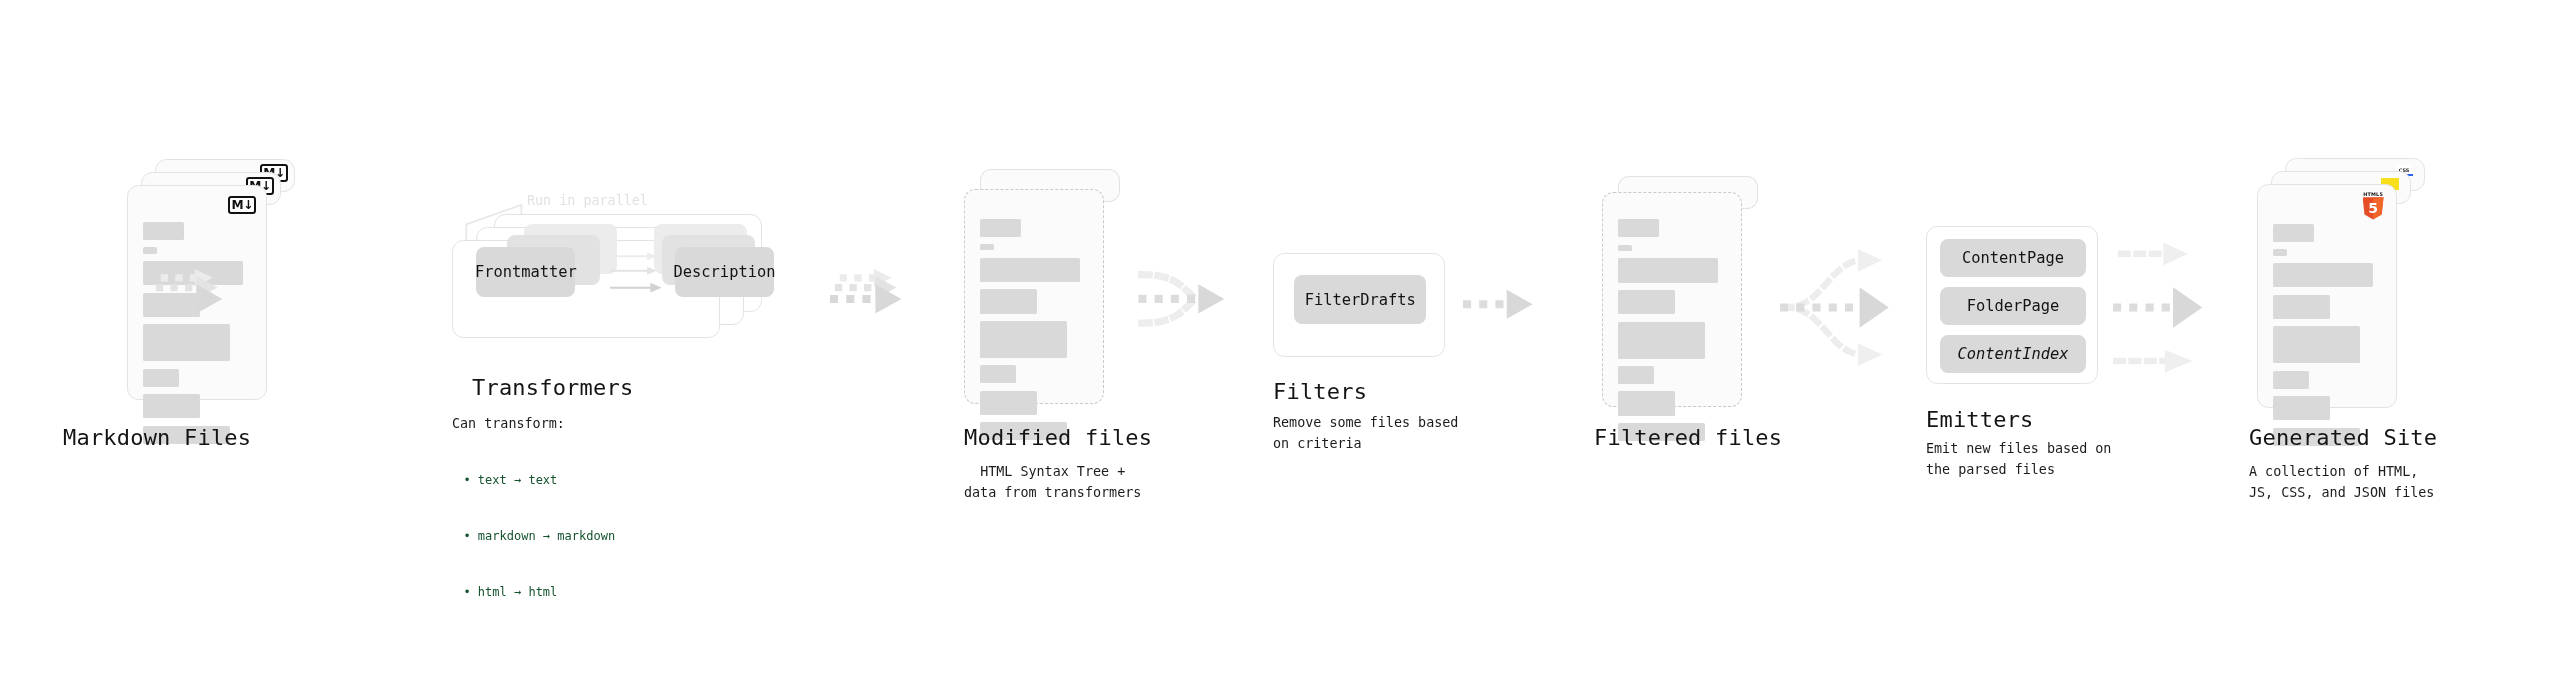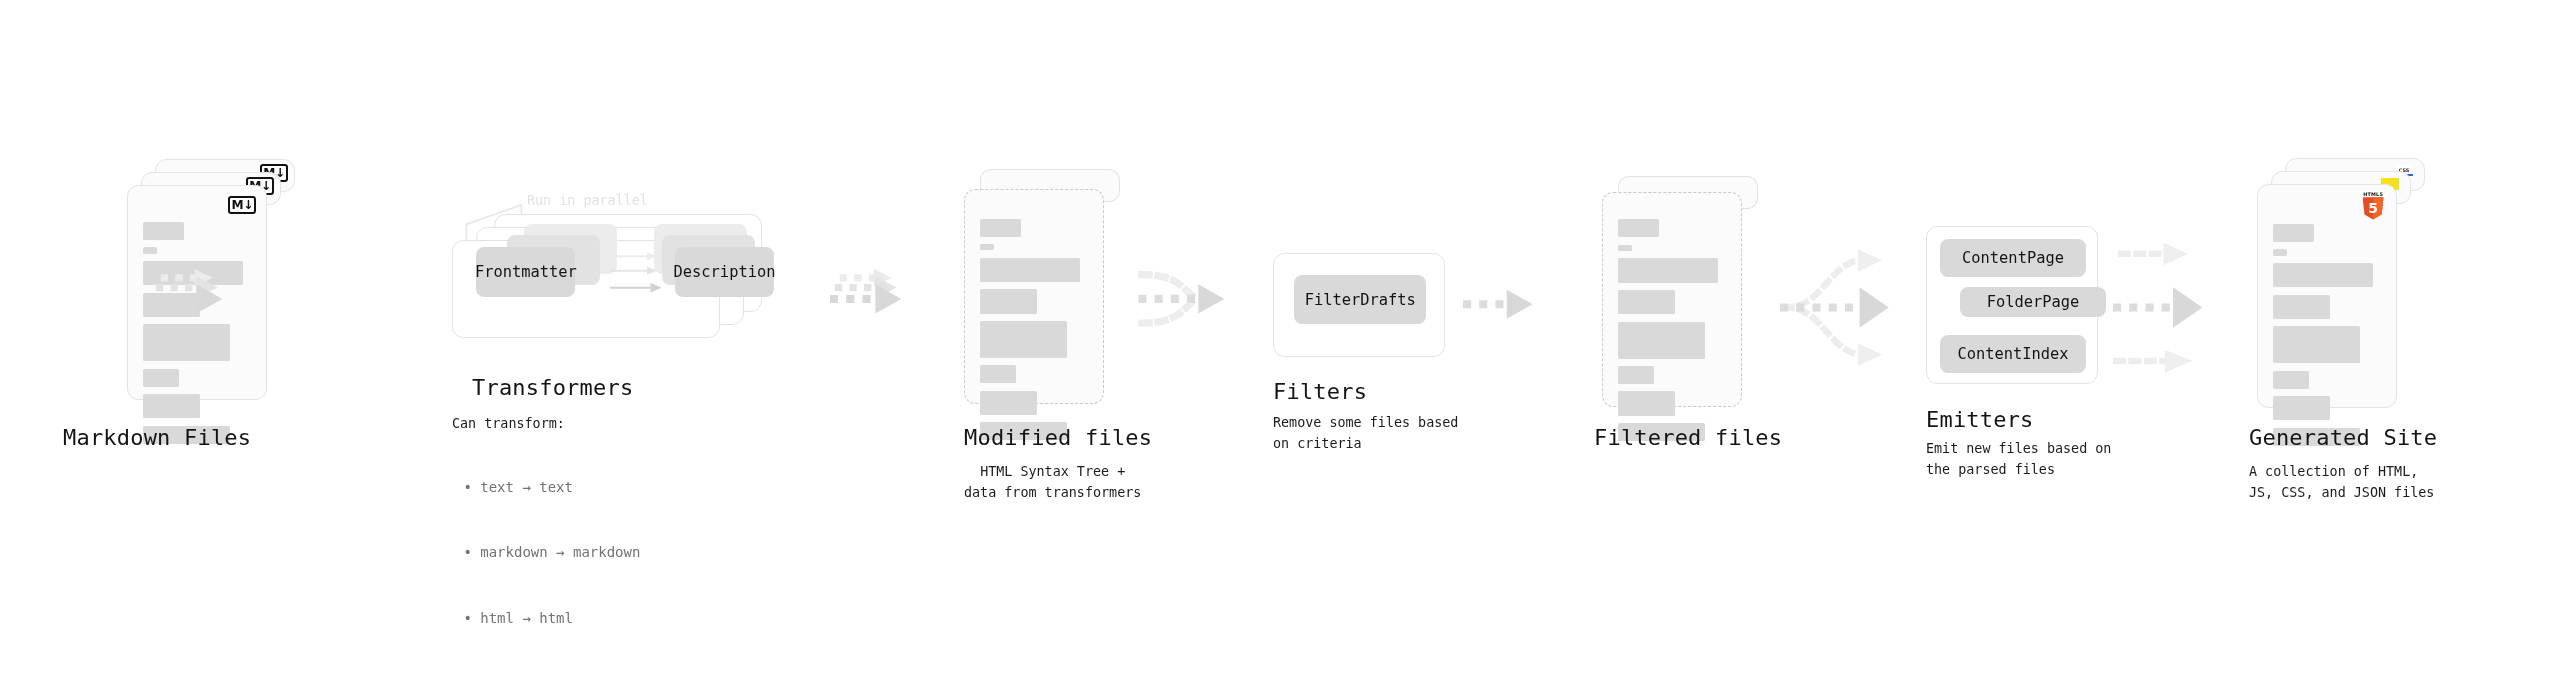--- a/index.html
+++ b/index.html
@@ -134,23 +134,23 @@
   }
   .sub {
     position: absolute;
     font-size: 13.4px;
     line-height: 1.55;
     color: #1c1c1c;
     white-space: pre;
   }
   .bullets {
     position: absolute;
-    font-size: 14px;
+    font-size: 12px;
     line-height: 1.55;
-    color: #737373;
+    color: #14532d;
     white-space: pre;
   }
   .bullets .li { padding-left: 11.4px; }
 
   
   .parallel-note {
     position: absolute;
     font-size: 13.4px;
     color: #e2e2e2;
     white-space: nowrap;
@@ -315,22 +315,22 @@
     <path d="M 6 88 C 52 88 58 38 96 30" fill="none" stroke="#ededed" stroke-width="8" stroke-dasharray="8 11" stroke-linecap="square"></path>
     <polygon points="96,16 126,30 96,44" fill="#efefef"></polygon>
     <path d="M 6 88 C 52 88 58 138 96 146" fill="none" stroke="#ededed" stroke-width="8" stroke-dasharray="8 11" stroke-linecap="square"></path>
     <polygon points="96,132 126,146 96,160" fill="#efefef"></polygon>
     <line x1="0" y1="88" x2="100" y2="88" stroke="#dcdcdc" stroke-width="10" stroke-dasharray="10 10"></line>
     <polygon points="98,63 134,88 98,113" fill="#d8d8d8"></polygon>
   </svg>
 
   <div class="group-box" style="left:1926px; top:226px; width:172px; height:158px;">
     <div class="pill" style="left:13px; top:12.2px; width:146px; height:38px;">ContentPage</div>
-    <div class="pill" style="left:13px; top:60px; width:146px; height:30px;margin-left:20px;">FolderPage</div>
-    <div class="pill" style="left:13px; top:108px; width:146px; height:38px;">ContentIndex</div>
+    <div class="pill" style="left:13px; top:60px; width:146px; height:38px;">FolderPage</div>
+    <div class="pill" style="left:13px; top:108px; width:146px; height:38px;font-style:italic;">ContentIndex</div>
   </div>
   <div class="title" style="left:1926px; top:407px;">Emitters</div>
   <div class="sub" style="left:1926px; top:439px;">Emit new files based on
 the parsed files</div>
 
   <svg class="abs" style="left:2113px; top:236px; width:138px; height:138px;" viewBox="0 0 170 170" width="138" height="138">
     <line x1="10" y1="22" x2="64" y2="22" stroke="#ededed" stroke-width="8" stroke-dasharray="8 11" stroke-linecap="square"></line>
     <polygon points="62,8 92,22 62,36" fill="#efefef"></polygon>
     <line x1="0" y1="88" x2="76" y2="88" stroke="#dcdcdc" stroke-width="10" stroke-dasharray="10 10"></line>
     <polygon points="74,63 110,88 74,113" fill="#d8d8d8"></polygon>

